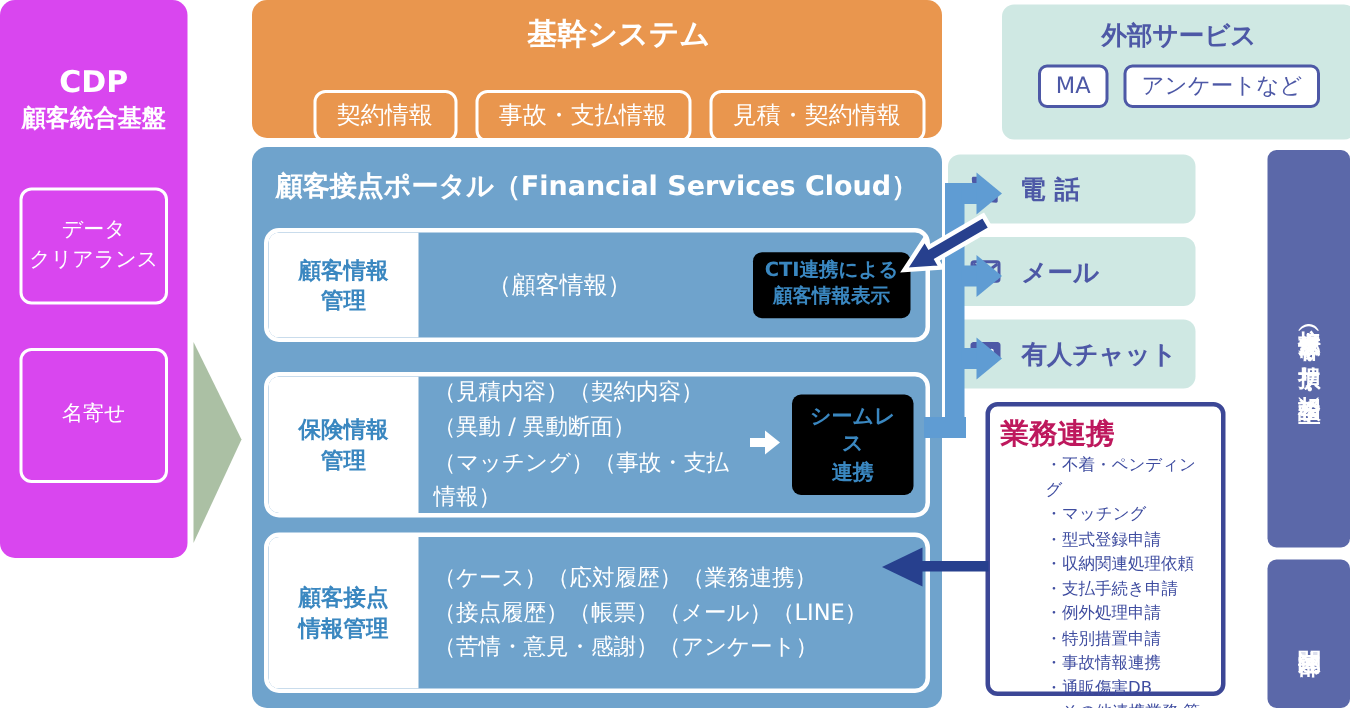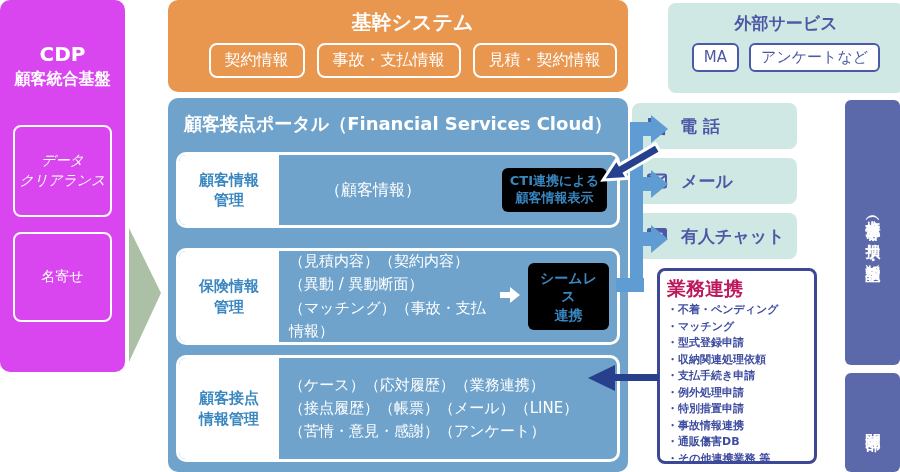--- a/index.html
+++ b/index.html
@@ -9,28 +9,28 @@
   .pre { white-space:pre-line; }
 
   
   .cdp { position:absolute; left:0; top:100; width:125px; height:372px;
          background:#d946ef; border-radius:10px; color:#fff; text-align:center; }
   .cdp-title { margin-top:42px; font-weight:bold; font-size:20px; line-height:1.25; }
   .cdp-sub { font-weight:bold; font-size:16px; margin-top:2px; }
   .cdp-item { position:absolute; left:13px; width:99px; border:2px solid #fff; border-radius:8px;
               display:flex; align-items:center; justify-content:center; text-align:center;
               font-size:14px; line-height:1.4; color:#fff; }
-  .cdp-item.one { top:125px; height:92px;font-style:italic; }
+  .cdp-item.one { top:125px; height:78px; }
   .cdp-item.two { top:232px; height:90px; }
 
   
   .core { position:absolute; left:168px; top:0; width:460px; height:92px;
           background:#e9964e; border-radius:10px; text-align:center;padding-left:29px; }
   .core-title { color:#fff; font-weight:bold; font-size:20px; margin-top:9px; }
-  .core-items { display:flex; justify-content:center; gap:12px; margin-top:7px; }
+  .core-items { display:flex; justify-content:center; gap:12px; margin-top:24px; }
   .core-item { border:2px solid #fff; border-radius:8px; color:#fff; font-size:16px;
                padding:5px 14px; }
 
   
   .ext { position:absolute; left:668px; top:3px; width:236px; height:90px;
          background:#cfe8e3; border-radius:8px; text-align:center; }
   .ext-title { color:#4d58a6; font-weight:bold; font-size:17px; margin-top:9px; }
   .ext-items { display:flex; justify-content:center; gap:10px; margin-top:8px; }
   .ext-item { background:#fff; border:2px solid #4d58a6; border-radius:6px; color:#4d58a6;
               font-size:15px; padding:3px 10px; }
@@ -61,21 +61,21 @@
   .chan { position:absolute; left:632px; width:165px; height:46px; background:#cfe8e3;
           border-radius:8px; display:flex; align-items:center; padding-left:13px; gap:12px; }
   .chan.c1 { top:103px; } .chan.c2 { top:158px; } .chan.c3 { top:213px; }
   .chan-label { color:#4d58a6; font-weight:bold; font-size:17px; }
   .chan-icon { display:flex; align-items:center; }
 
   
   .tasks { position:absolute; left:657px; top:268px; width:160px; height:196px;
            background:#fff; border:3px solid #3c4796; border-radius:8px; padding:5px 7px; }
   .tasks-title { color:#be185d; font-weight:bold; font-size:19px; }
-  .tasks-item { color:#3f4da0; font-weight:bold; font-size:11px; line-height:1.5; }
+  .tasks-item { color:#3f4da0; font-weight:normal; font-size:11px; line-height:1.5;margin-left:30px; }
 
   
   .dept { position:absolute; left:845px; width:55px; background:#5b68a9; border-radius:6px;
           color:#fff; font-weight:bold; font-size:15px; display:flex; align-items:center;
           justify-content:center; writing-mode:vertical-rl; letter-spacing:1px; }
   .dept.d1 { top:100px; height:265px; }
   .dept.d2 { top:373px; height:99px; }
 
   
   .overlay { position:absolute; left:0; top:0; width:900px; height:472px;

